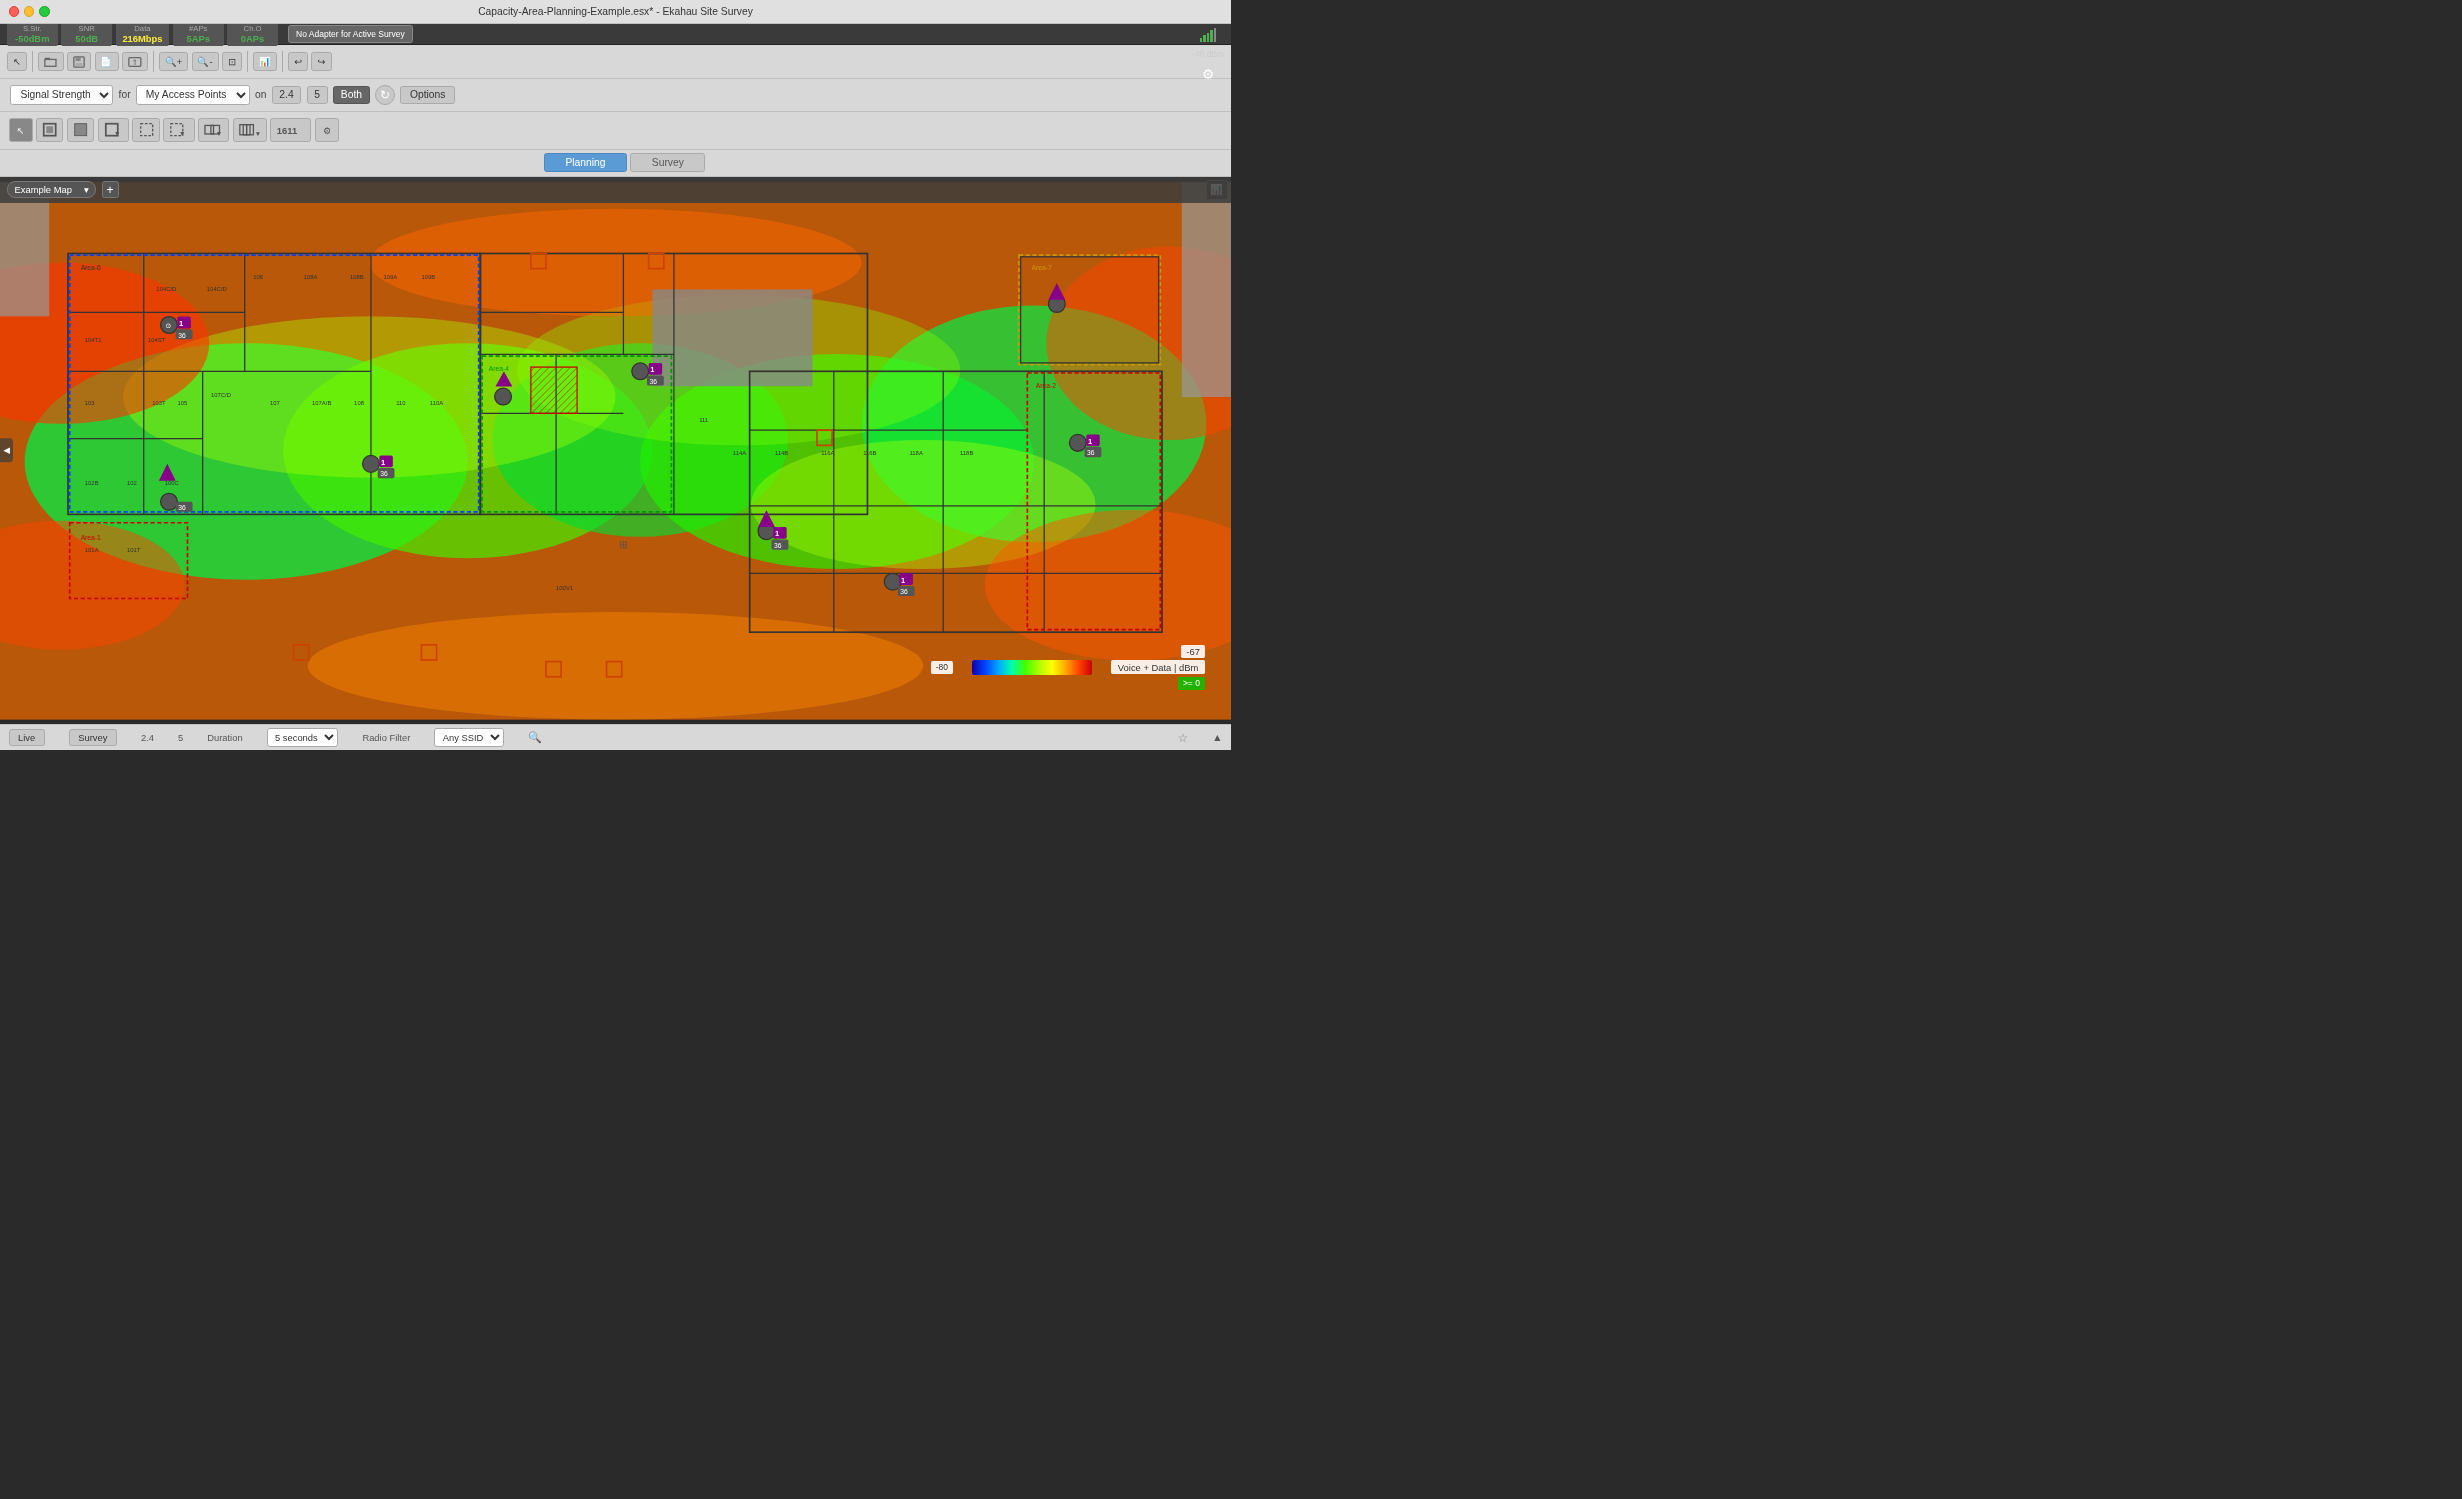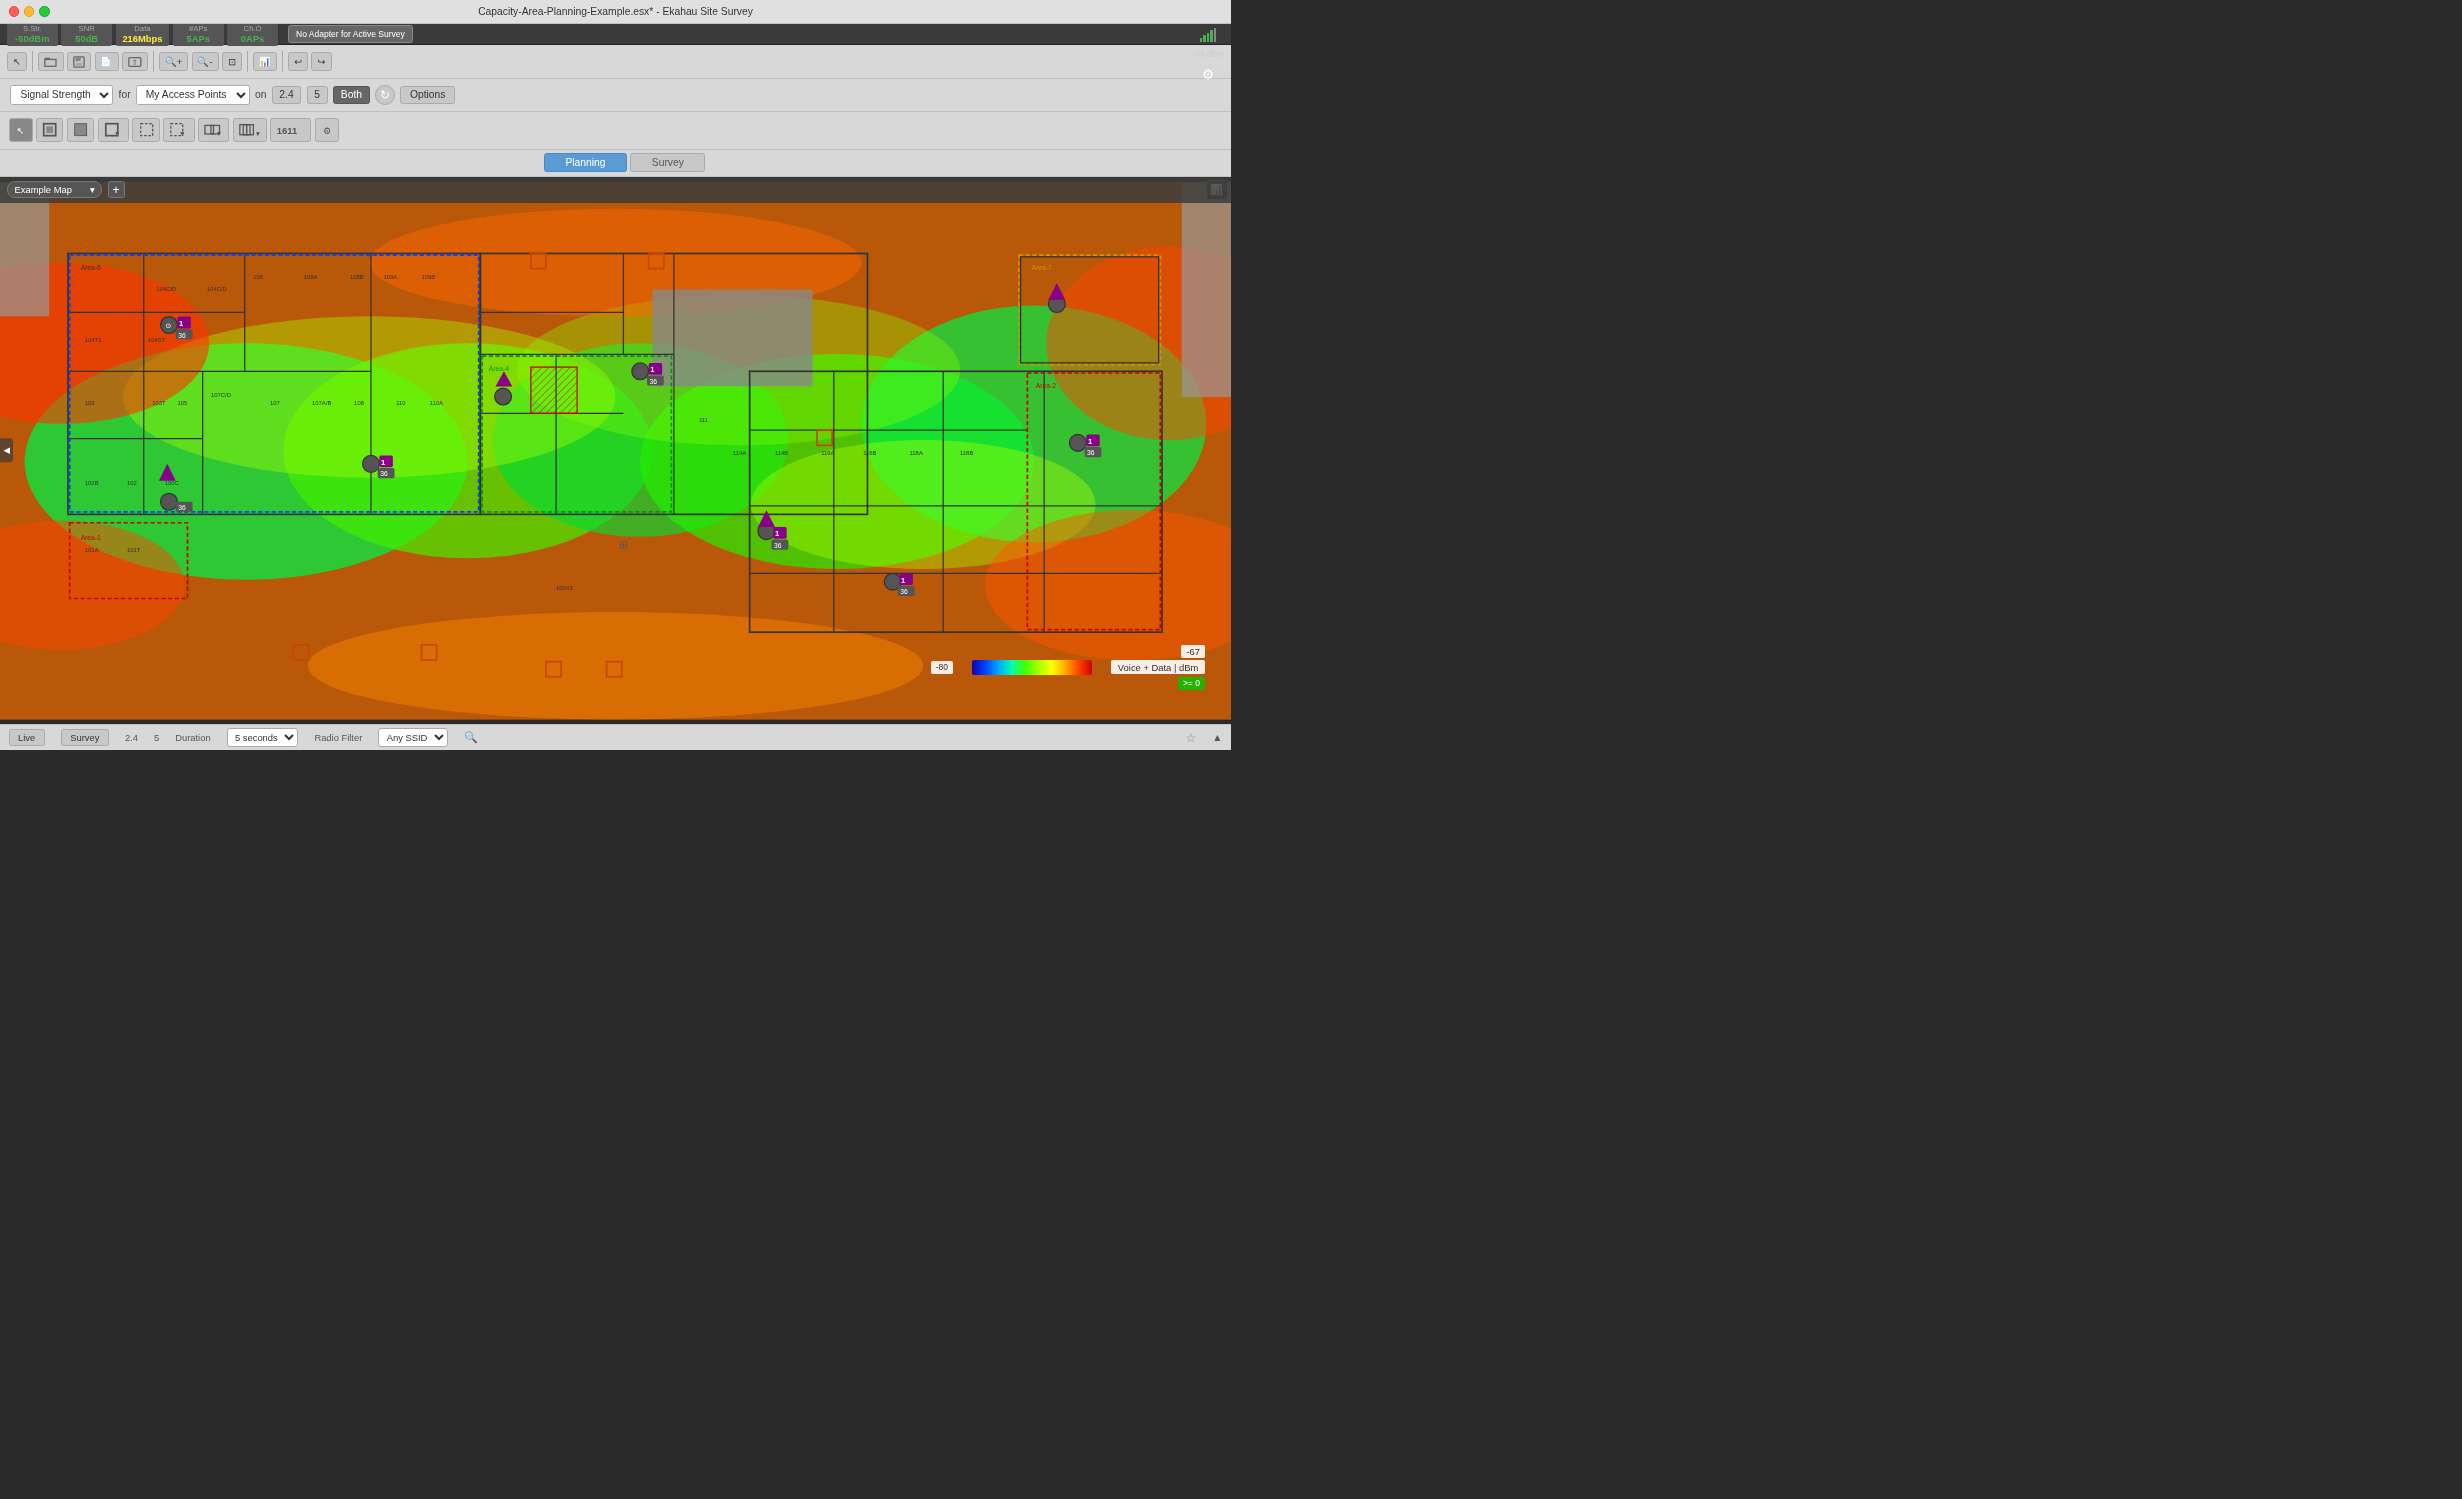--- a/index.html
+++ b/index.html
@@ -229,21 +229,21 @@
     .map-name-btn {
       background: #555;
       border: 0.9px solid #777;
       border-radius: 8px;
       padding: 1.7px 6.8px;
       color: #fff;
       font-size: 9.4px;
       cursor: pointer;
       display: flex;
       align-items: center;
-      gap: 18px;
+      gap: 12px;
     }
     .map-add-btn {
       background: #555;
       border: 0.9px solid #777;
       border-radius: 2.6px;
       width: 17px;
       height: 17px;
       display: flex;
       align-items: center;
       justify-content: center;
@@ -309,21 +309,21 @@
       border-radius: 1.7px;
     }
 
     
     #bottombar {
       background: #d8d8d8;
       height: 26px;
       display: flex;
       align-items: center;
       padding: 0 8.5px;
-      gap: 16px;
+      gap: 24px;
       border-top: 0.9px solid #c0c0c0;
     }
     .bottom-btn {
       padding: 1.7px 8.5px;
       border-radius: 2.6px;
       font-size: 9.4px;
       cursor: pointer;
       border: 0.9px solid #aaa;
       background: #c8c8c8;
       color: #333;

